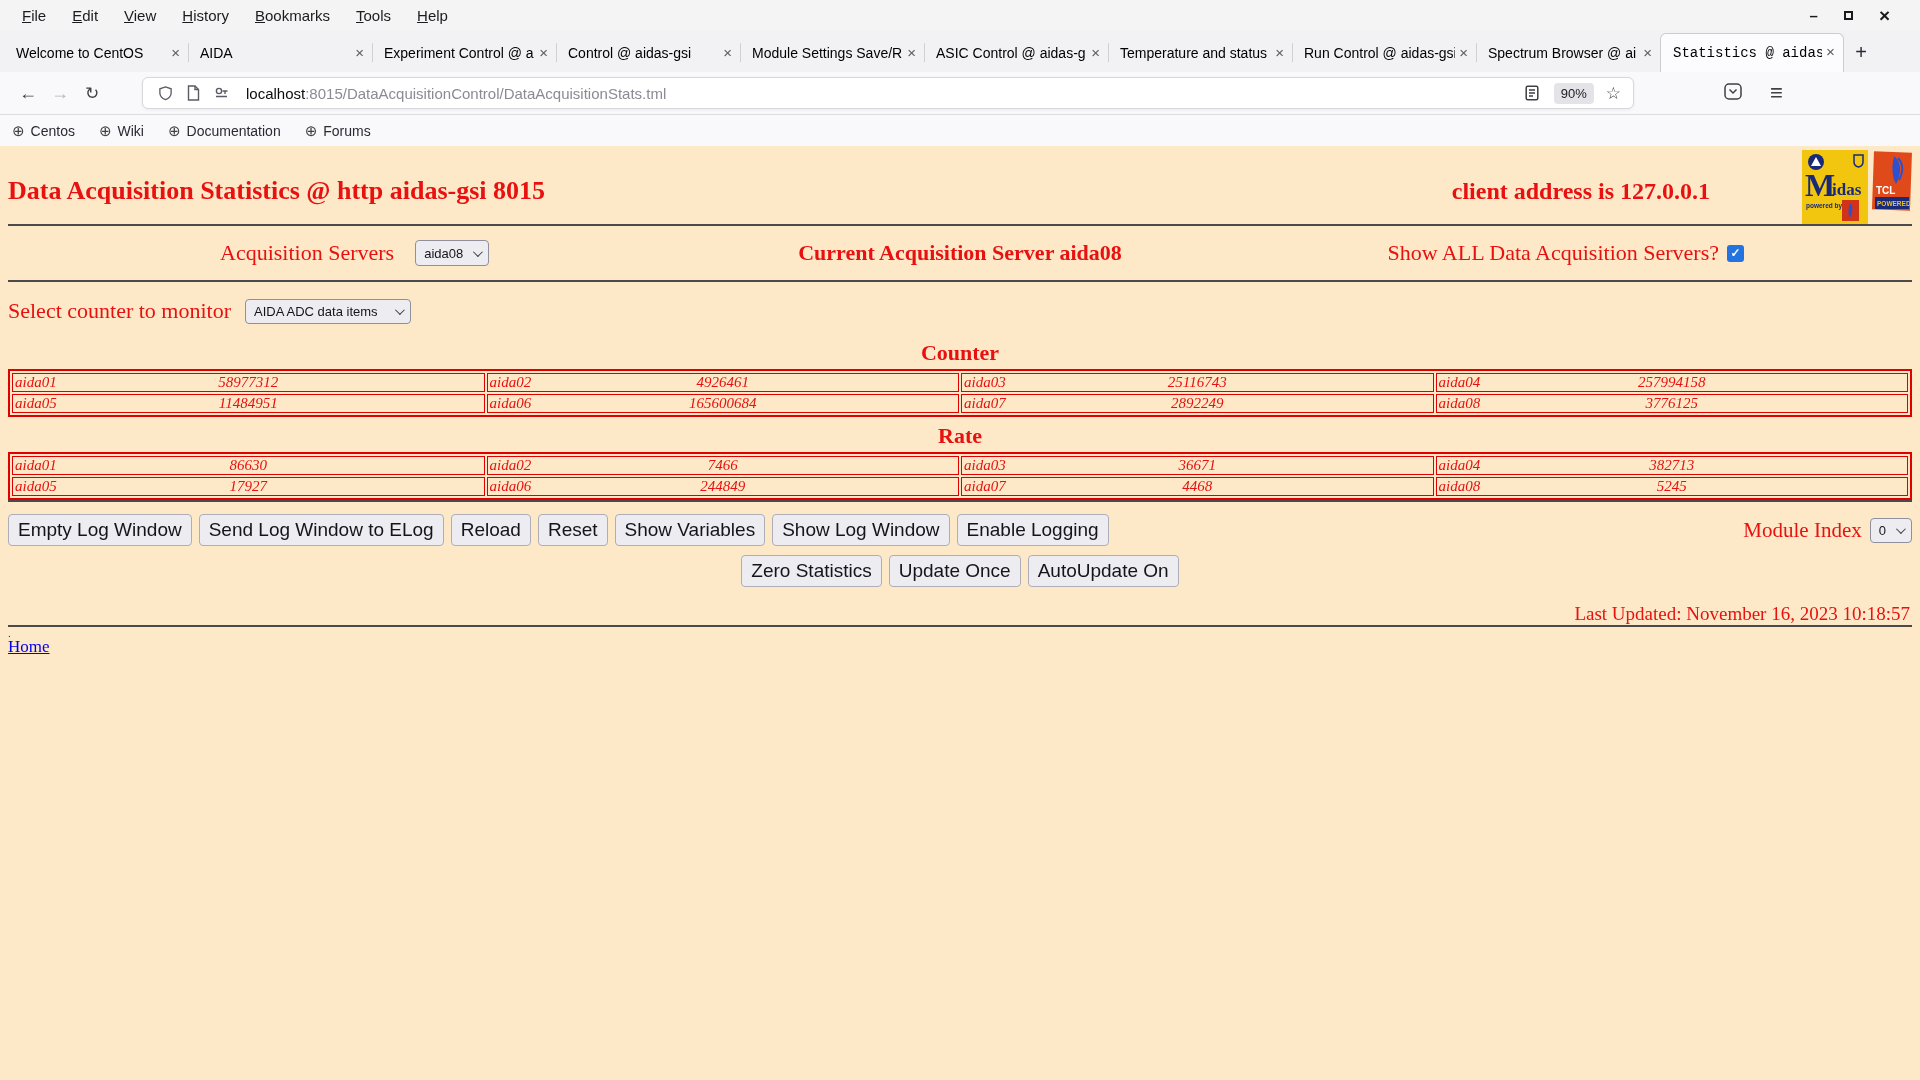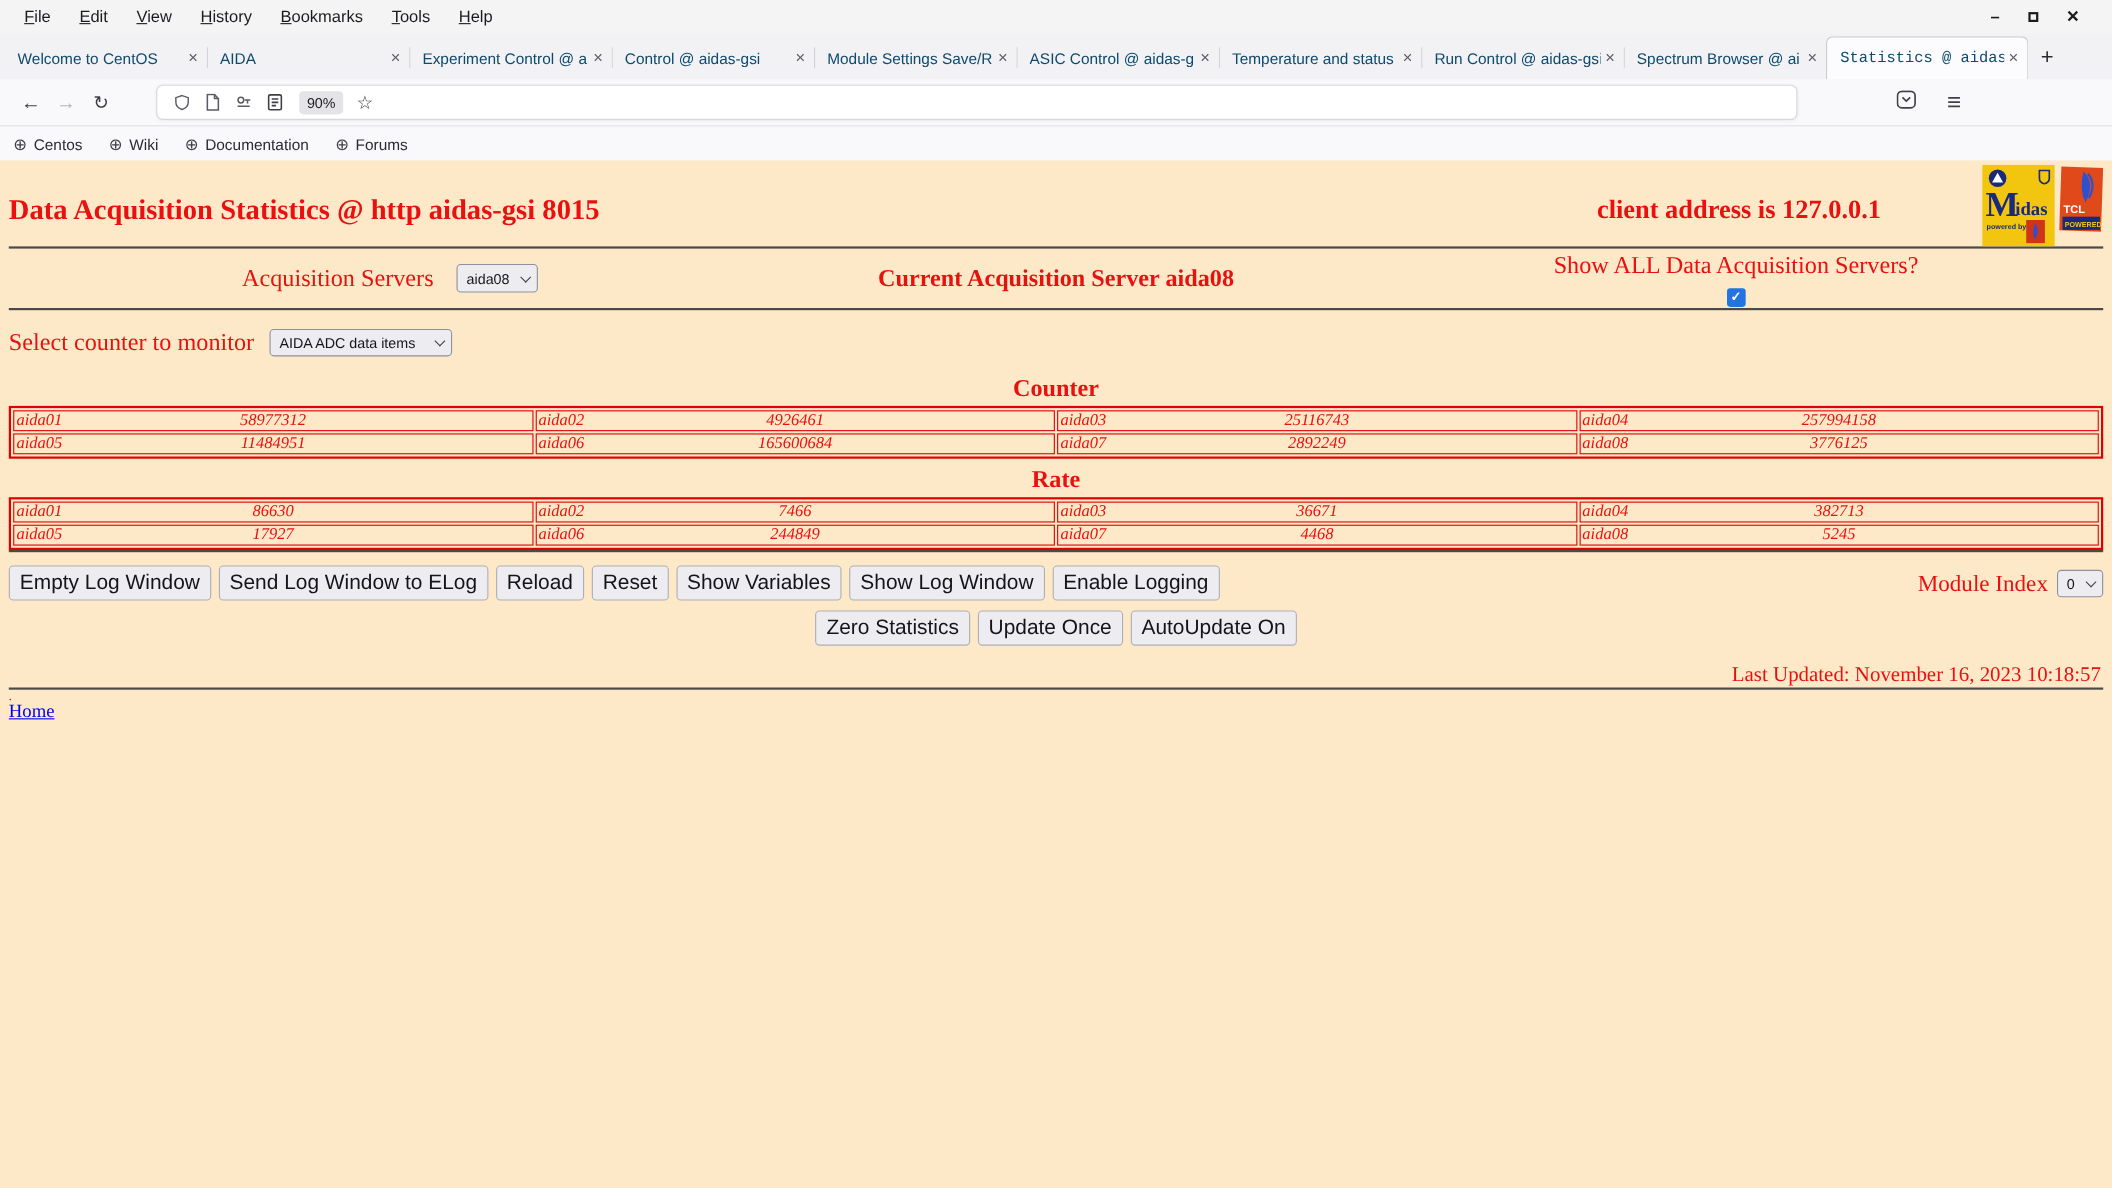--- a/index.html
+++ b/index.html
@@ -10,21 +10,21 @@
   .titlebar { height:30px; background:#f5f4f5; display:flex; align-items:center; padding:0 22px; }
   .menu-item { display:inline-block; font-size:15px; color:#1b1b1f; margin-right:26px; cursor:default; }
   .menu-item::first-letter { text-decoration:underline; }
   .win-controls { margin-left:auto; display:flex; align-items:center; gap:26px; padding-right:8px; }
   .win-btn { font-size:15px; color:#1b1b1f; line-height:1; }
   .win-min::after { content:"–"; font-weight:bold; }
   .win-max { width:9px; height:9px; border:2px solid #1b1b1f; }
   .win-close::after { content:"×"; font-size:19px; font-weight:bold; }
 
   .tabbar { height:42px; background:#f2f1f4; display:flex; align-items:stretch; padding:3px 4px 0 4px; }
-  .tab { width:184px; display:flex; align-items:center; padding:0 8px 0 12px; font-size:14px; color:#0c4a6e; position:relative; overflow:hidden; }
+  .tab { width:184px; display:flex; align-items:center; padding:0 8px 0 12px; font-size:14px; color:#000000; position:relative; overflow:hidden; }
   .tab + .tab::before { content:""; position:absolute; left:0; top:10px; bottom:10px; width:1px; background:#d0d0d6; }
   .tab-label { white-space:nowrap; overflow:hidden; flex:1; }
   .tab-close { color:#5b5b66; margin-left:4px; font-size:15px; }
   .tab-close::after { content:"×"; }
   .tab.active { background:#fcfcfe; border:1px solid #cbcbd2; border-bottom:none; border-radius:6px 6px 0 0;font-family:Liberation Mono, monospace; }
   .tab.active::before { display:none; }
   .newtab { width:34px; display:flex; align-items:center; justify-content:center; font-size:20px; color:#2b2a33; }
   .newtab::after { content:"+"; }
 
   .navbar { height:43px; background:#f9f8fa; border-bottom:1px solid #dddce1; display:flex; align-items:center; padding:0 12px; }
@@ -59,21 +59,21 @@
   .hdr { display:flex; align-items:flex-start; }
   .page-title { font-size:26px; font-weight:bold; margin-top:26px; }
   .client-addr { font-size:24px; font-weight:bold; margin-left:auto; margin-top:28px; margin-right:92px; white-space:nowrap; }
   .logos { display:flex; gap:4px; align-items:flex-start; }
   hr.rule { border:none; height:2px; background:#4a4a4a; margin:0 0 0 0; }
   .hr1 { margin-top:10px; }
 
   .row-servers { position:relative; display:flex; align-items:center; height:54px; }
   .acq-left { display:flex; gap:21px; margin-left:212px; font-size:22px; }
   .row-center { position:absolute; left:50%; transform:translateX(-50%); font-size:22px; font-weight:bold; white-space:nowrap; }
-  .acq-right { margin-left:auto; margin-right:168px; display:flex; align-items:center; gap:8px; font-size:22px;flex-direction:column; }
+  .acq-right { margin-left:auto; margin-right:168px; display:flex; align-items:center; gap:8px; font-size:22px; }
 
   .row-select { display:flex; align-items:center; gap:14px; height:46px; margin-top:6px; }
   .row-select .lbl-big { font-size:22px; }
 
   .sel { font-family:"Liberation Sans", sans-serif; background:#ececf1; border:1px solid #8f8f9d; border-radius:4px; display:inline-flex; align-items:center; font-size:13px; color:#15141a; padding:4px 8px; gap:10px; }
   .sel .chev { width:7px; height:7px; border:solid #3f3f46; border-width:0 1.6px 1.6px 0; transform:rotate(45deg) translateY(-2px); }
   .sel-wide { min-width:166px; justify-content:space-between; }
 
   .checkbox { width:17px; height:17px; background:#2374e1; border-radius:3px; display:inline-flex; align-items:center; justify-content:center; }
   .checkbox::after { content:"✓"; color:#fff; font-size:12px; font-weight:bold; font-family:"Liberation Sans", sans-serif; }
@@ -171,20 +171,21 @@
           <path d="M1.5 1 H8 L11.5 4.5 V15 H1.5 Z"></path>
           <path d="M8 1 V4.5 H11.5"></path>
         </svg>
     </span>
     <span class="url-icon">
       <svg width="15" height="14" viewBox="0 0 15 14" fill="none" stroke="#5b5b66" stroke-width="1.4">
           <circle cx="5" cy="5" r="2.6"></circle>
           <path d="M2 10.5 H13 M8.5 5 H13.5 M11 5 V8"></path>
         </svg>
     </span>
+    <span class="url-text"><span class="url-host">localhost</span><span class="url-path">:8015/DataAcquisitionControl/DataAcquisitionStats.tml</span></span>
     <span class="url-icon reader-icon">
       <svg width="14" height="16" viewBox="0 0 14 16" fill="none" stroke="#3f3f46" stroke-width="1.5">
           <rect x="1.2" y="1.2" width="11.6" height="13.6" rx="1.5"></rect>
           <path d="M4 5 H10 M4 8 H10 M4 11 H8"></path>
         </svg>
     </span>
     <span class="zoom-badge">90%</span>
     <span class="star-icon"></span>
   </div>
   <div class="after-url">

